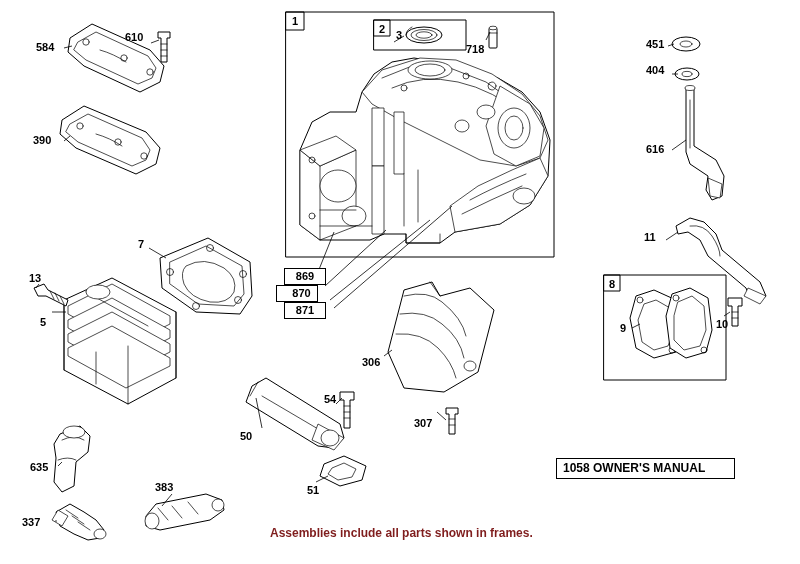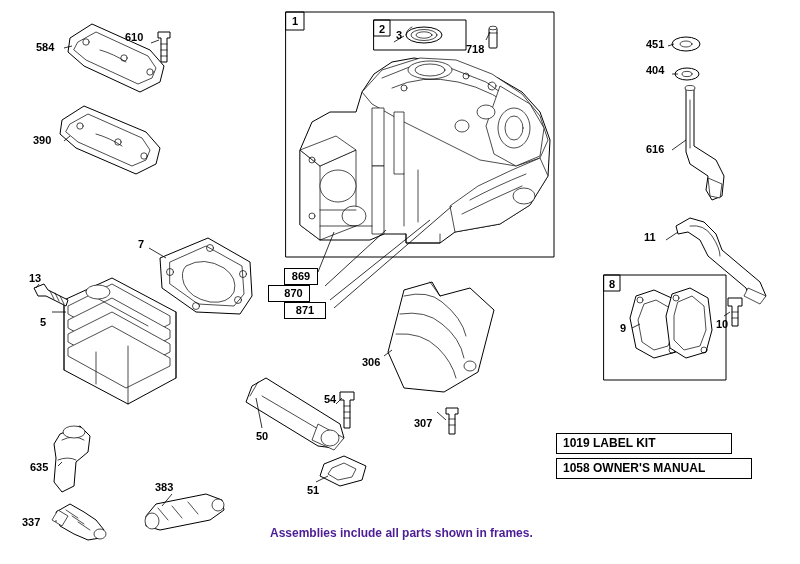--- a/index.html
+++ b/index.html
@@ -54,21 +54,21 @@
     background: #fff;
     padding: 2px 6px 3px 6px;
     line-height: 14px;
     box-sizing: border-box;
   }
   .footnote {
     position: absolute;
     font-family: "Liberation Sans", sans-serif;
     font-size: 12px;
     font-weight: bold;
-    color: #4c1d95;
+    color: #7f1d1d;
     white-space: nowrap;
   }
   svg { display:block; }
   .st { fill:none; stroke:#000; stroke-width:1; stroke-linejoin:round; stroke-linecap:round; }
   .stt { fill:none; stroke:#000; stroke-width:0.7; stroke-linejoin:round; stroke-linecap:round; }
   .fw { fill:#ffffff; stroke:#000; stroke-width:1; stroke-linejoin:round; }
   .fwt { fill:#ffffff; stroke:#000; stroke-width:0.7; stroke-linejoin:round; }
   .lead { fill:none; stroke:#000; stroke-width:0.8; }
 </style>
 </head>
@@ -351,28 +351,27 @@
   <div class="lbl" style="left:646px; top:143px;">616</div>
   <div class="lbl" style="left:644px; top:231px;">11</div>
   <div class="lbl" style="left:138px; top:238px;">7</div>
   <div class="lbl" style="left:29px; top:272px;">13</div>
   <div class="lbl" style="left:40px; top:316px;">5</div>
   <div class="lbl" style="left:620px; top:322px;">9</div>
   <div class="lbl" style="left:716px; top:318px;text-align:center;">10</div>
   <div class="lbl" style="left:362px; top:356px;">306</div>
   <div class="lbl" style="left:414px; top:417px;">307</div>
   <div class="lbl" style="left:324px; top:393px;">54</div>
-  <div class="lbl" style="left:256px; top:430px;">50</div>
+  <div class="lbl" style="left:240px; top:430px;">50</div>
   <div class="lbl" style="left:307px; top:484px;">51</div>
   <div class="lbl" style="left:30px; top:461px;text-align:center;">635</div>
   <div class="lbl" style="left:155px; top:481px;">383</div>
   <div class="lbl" style="left:22px; top:516px;">337</div>
 
-  <div class="boxlbl" style="left:284px; top:268px; width:34px;">869</div>
-  <div class="boxlbl" style="left:268px; top:285px; width:42px;padding-left:13px;">870</div>
+  <div class="boxlbl" style="left:284px; top:268px; width:42px;">869</div>
+  <div class="boxlbl" style="left:276px; top:285px; width:42px;padding-left:13px;">870</div>
   <div class="boxlbl" style="left:284px; top:302px; width:42px;">871</div>
 
-  <div class="kitlbl" style="left:556px; top:433px; width:176px;">1019  LABEL KIT</div>
-  <div class="kitlbl" style="left:556px; top:458px; width:196px;">1058  OWNER'S MANUAL</div>
+  <div class="kitlbl" style="left:556px; top:458px; width:179px;">1058  OWNER'S MANUAL</div>
 
   <div class="footnote" style="left:270px; top:526px;">Assemblies include all parts shown in frames.</div>
 
 </div>
 
 </body></html>

